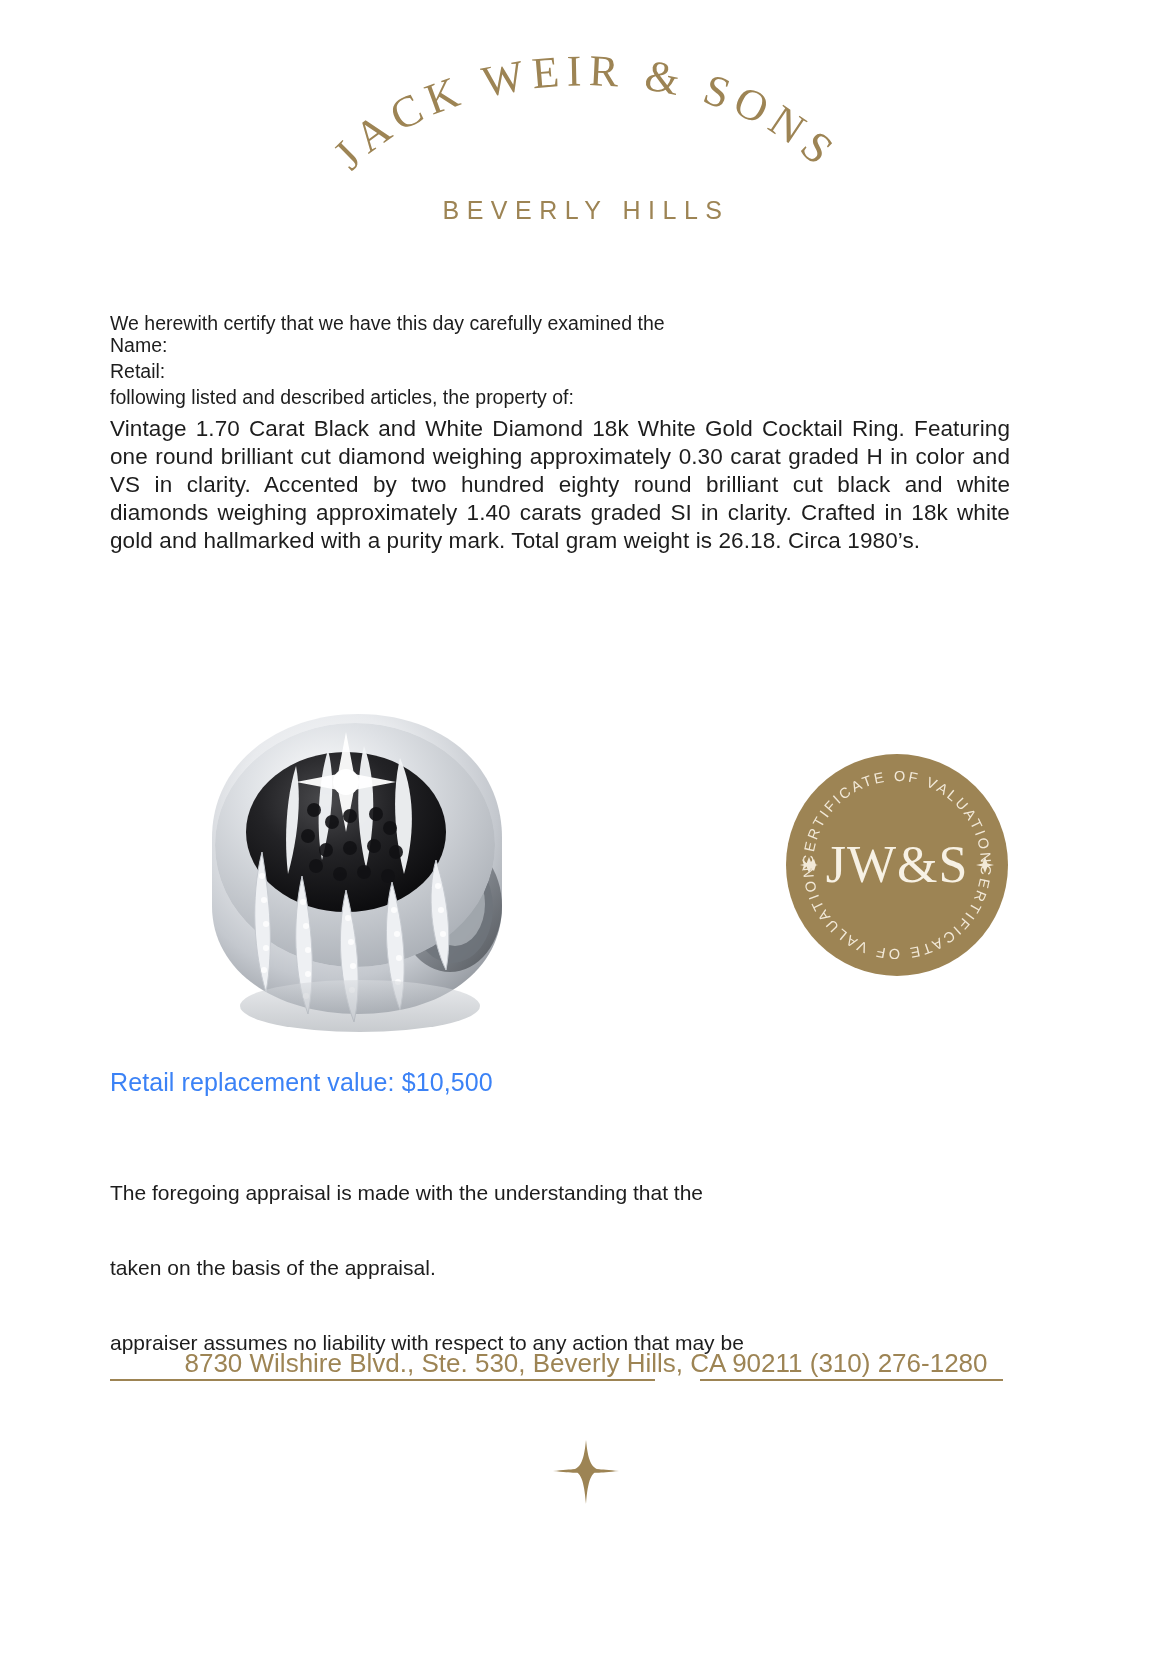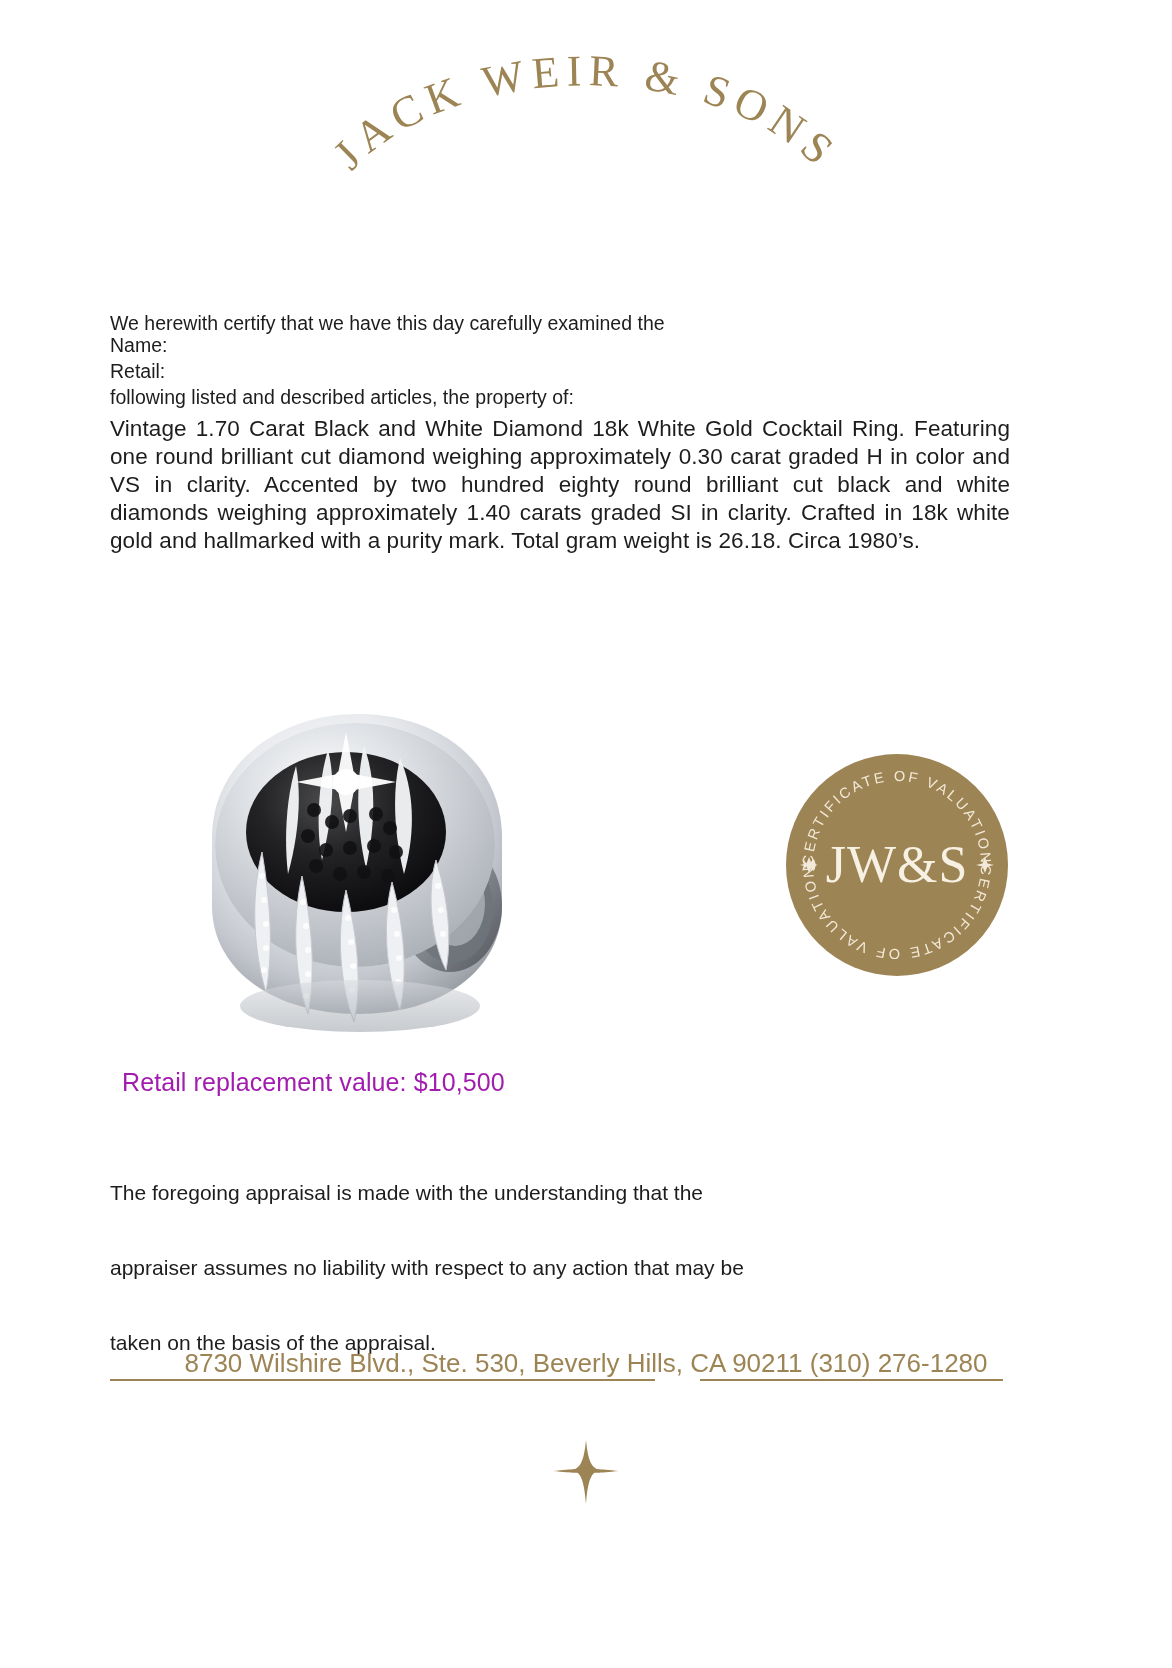--- a/index.html
+++ b/index.html
@@ -114,24 +114,23 @@
     height: 222px;
   }
   .seal svg { display: block; width: 222px; height: 222px; }
 
   
   .retail-value {
     position: absolute;
     left: 110px;
     top: 1068px;
     font-size: 25px;
-    color: #a21caf;
+    color: #3b82f6;
     letter-spacing: 0.1px;
     white-space: nowrap;
-    margin-left: 12px;
   }
   .disclaimer {
     position: absolute;
     left: 110px;
     top: 1133px;
     width: 845px;
     font-size: 21px;
     line-height: 31px;
     color: #1d1d1d;
   }
@@ -174,20 +173,21 @@
     <div class="logo-arc">
       <svg viewBox="0 0 560 150" xmlns="http://www.w3.org/2000/svg">
         <defs>
           <path id="arcPath" d="M 18,148 A 268,168 0 0 1 542,148" fill="none"></path>
         </defs>
         <text>
           <textPath href="#arcPath" startOffset="50%" text-anchor="middle">JACK WEIR &amp; SONS</textPath>
         </text>
       </svg>
     </div>
+    <div class="logo-sub">BEVERLY HILLS</div>
   </div>
 
   <div class="intro">
     <div>We herewith certify that we have this day carefully examined the</div>
     <div>following listed and described articles, the property of:</div>
   </div>
 
   <div class="name-block">
     <div>Name:</div>
     <div>Retail:</div>
@@ -333,22 +333,22 @@
         <path d="M199,103 L201.5,109.5 L208,111 L201.5,112.5 L199,119 L196.5,112.5 L190,111 L196.5,109.5 Z"></path>
       </g>
       <text x="111" y="128" text-anchor="middle" font-family="Liberation Serif, serif" font-size="52" fill="#f7f1e4" letter-spacing="1">JW&amp;S</text>
     </svg>
   </div>
 
   <div class="retail-value">Retail replacement value: $10,500</div>
 
   <div class="disclaimer">
     <div>The foregoing appraisal is made with the understanding that the</div>
+    <div>taken on the basis of the appraisal.</div>
     <div>appraiser assumes no liability with respect to any action that may be</div>
-    <div>taken on the basis of the appraisal.</div>
   </div>
 
   <div class="sig-line left"></div>
   <div class="sig-line right"></div>
 
   <div class="footer-address-pos">8730 Wilshire Blvd., Ste. 530, Beverly Hills, CA 90211 (310) 276-1280</div>
 
   <div class="footer-star">
     <svg viewBox="0 0 70 70" xmlns="http://www.w3.org/2000/svg">
       <path d="M35,2 C37,22 40,30 49,32 C40,34 37,42 35,66

